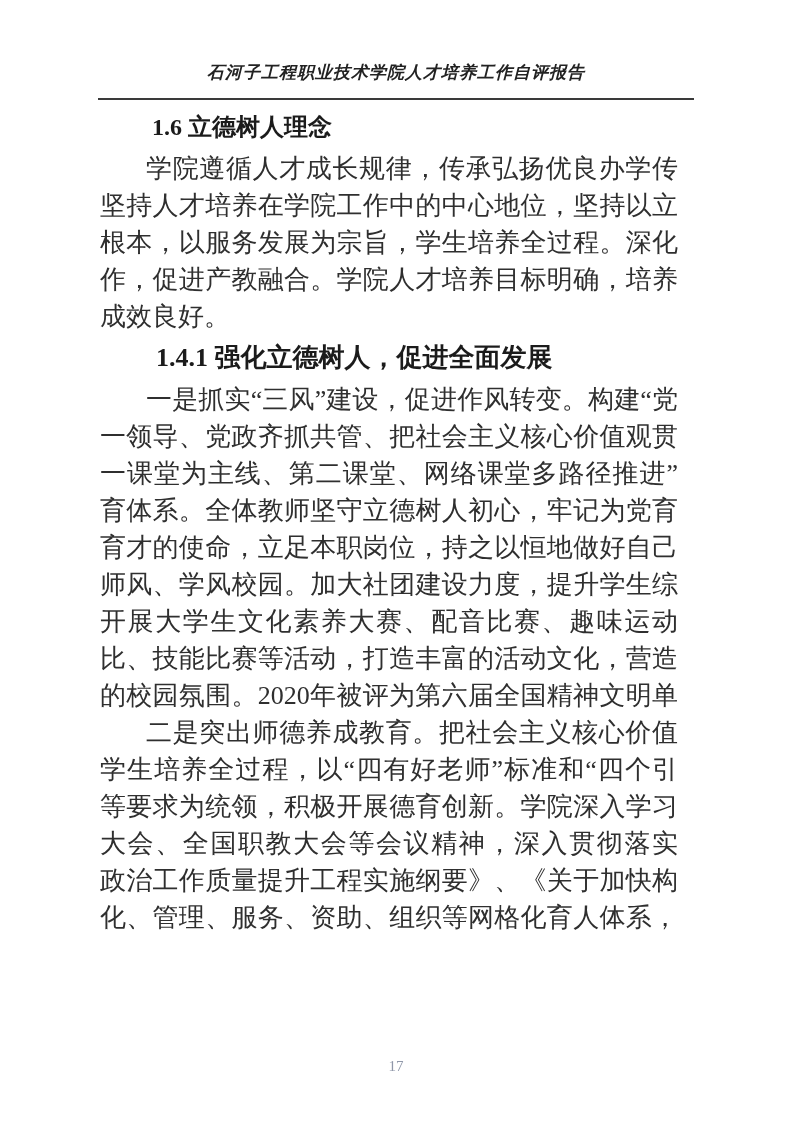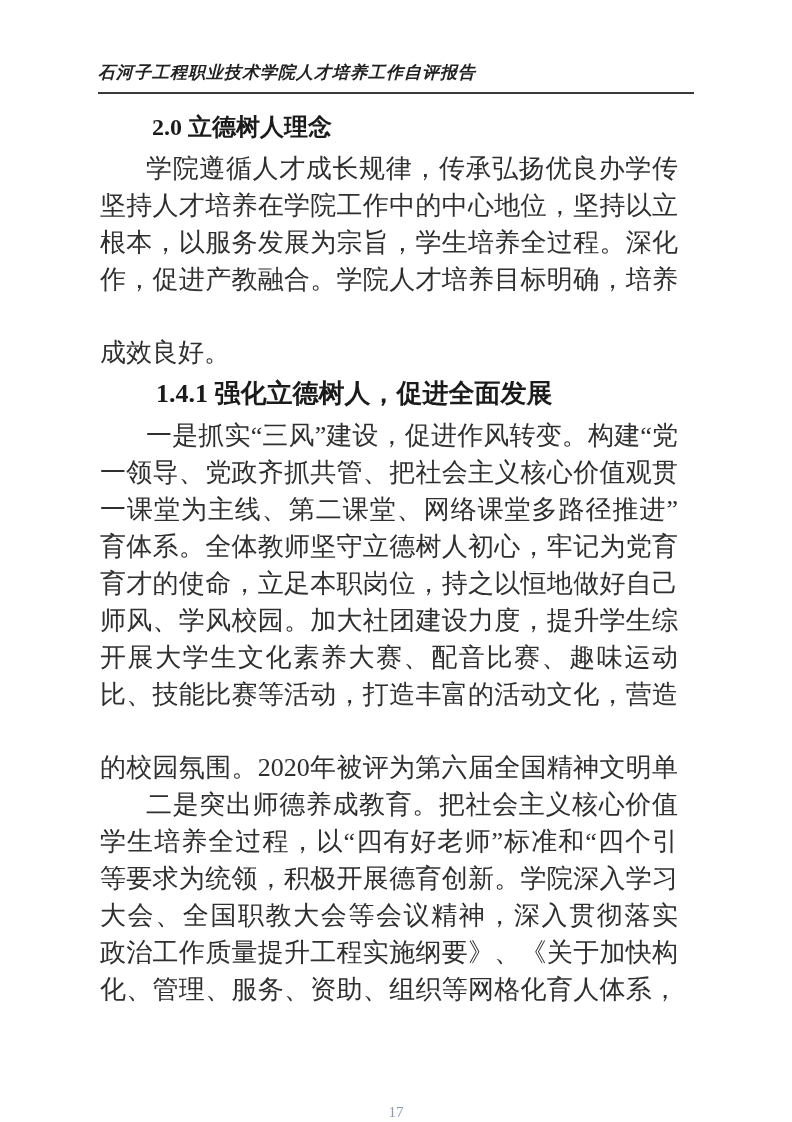--- a/index.html
+++ b/index.html
@@ -15,22 +15,22 @@
     overflow: hidden;
     font-family: "Liberation Serif", "DejaVu Serif", serif;
     color: #2f2f2f;
   }
   
   .doc-header {
     position: absolute;
     top: 62px;
     left: 98px;
     width: 596px;
-    text-align: left;
-    padding-bottom: 8px;
+    text-align: center;
+    padding-bottom: 14px;
     border-bottom: 2px solid #3a3a3a;
   }
   .doc-header .title {
     font-size: 17px;
     font-weight: bold;
     font-style: italic;
     letter-spacing: 1px;
     color: #222222;
     line-height: 22px;
     white-space: nowrap;
@@ -73,46 +73,45 @@
     text-align: justify;
     text-align-last: justify;
     text-justify: inter-character;
     overflow: hidden;
   }
   .line.first {
     text-indent: 46px;
   }
   .line.last {
     text-align-last: left;
-    margin-top: 36px;
   }
   
   .page-number {
     position: absolute;
-    top: 1104px;
+    top: 1058px;
     left: 0;
     width: 792px;
     text-align: center;
     font-size: 15px;
     color: #8f97a9;
     font-family: "Liberation Serif", "DejaVu Serif", serif;
   }
 </style>
 </head>
 <body>
 
 <div class="page">
 
   <div class="doc-header">
     <div class="title">石河子工程职业技术学院人才培养工作自评报告</div>
   </div>
 
   <div class="content">
 
-    <div class="h-section">2.0 立德树人理念</div>
+    <div class="h-section">1.6 立德树人理念</div>
 
     <div class="para">
       <div class="line first">学院遵循人才成长规律，传承弘扬优良办学传统，始终</div>
       <div class="line">坚持人才培养在学院工作中的中心地位，坚持以立德树人为</div>
       <div class="line">根本，以服务发展为宗旨，学生培养全过程。深化校企合</div>
       <div class="line">作，促进产教融合。学院人才培养目标明确，培养措施扎实，</div>
       <div class="line last">成效良好。</div>
     </div>
 
     <div class="h-subsection">1.4.1 强化立德树人，促进全面发展</div>

